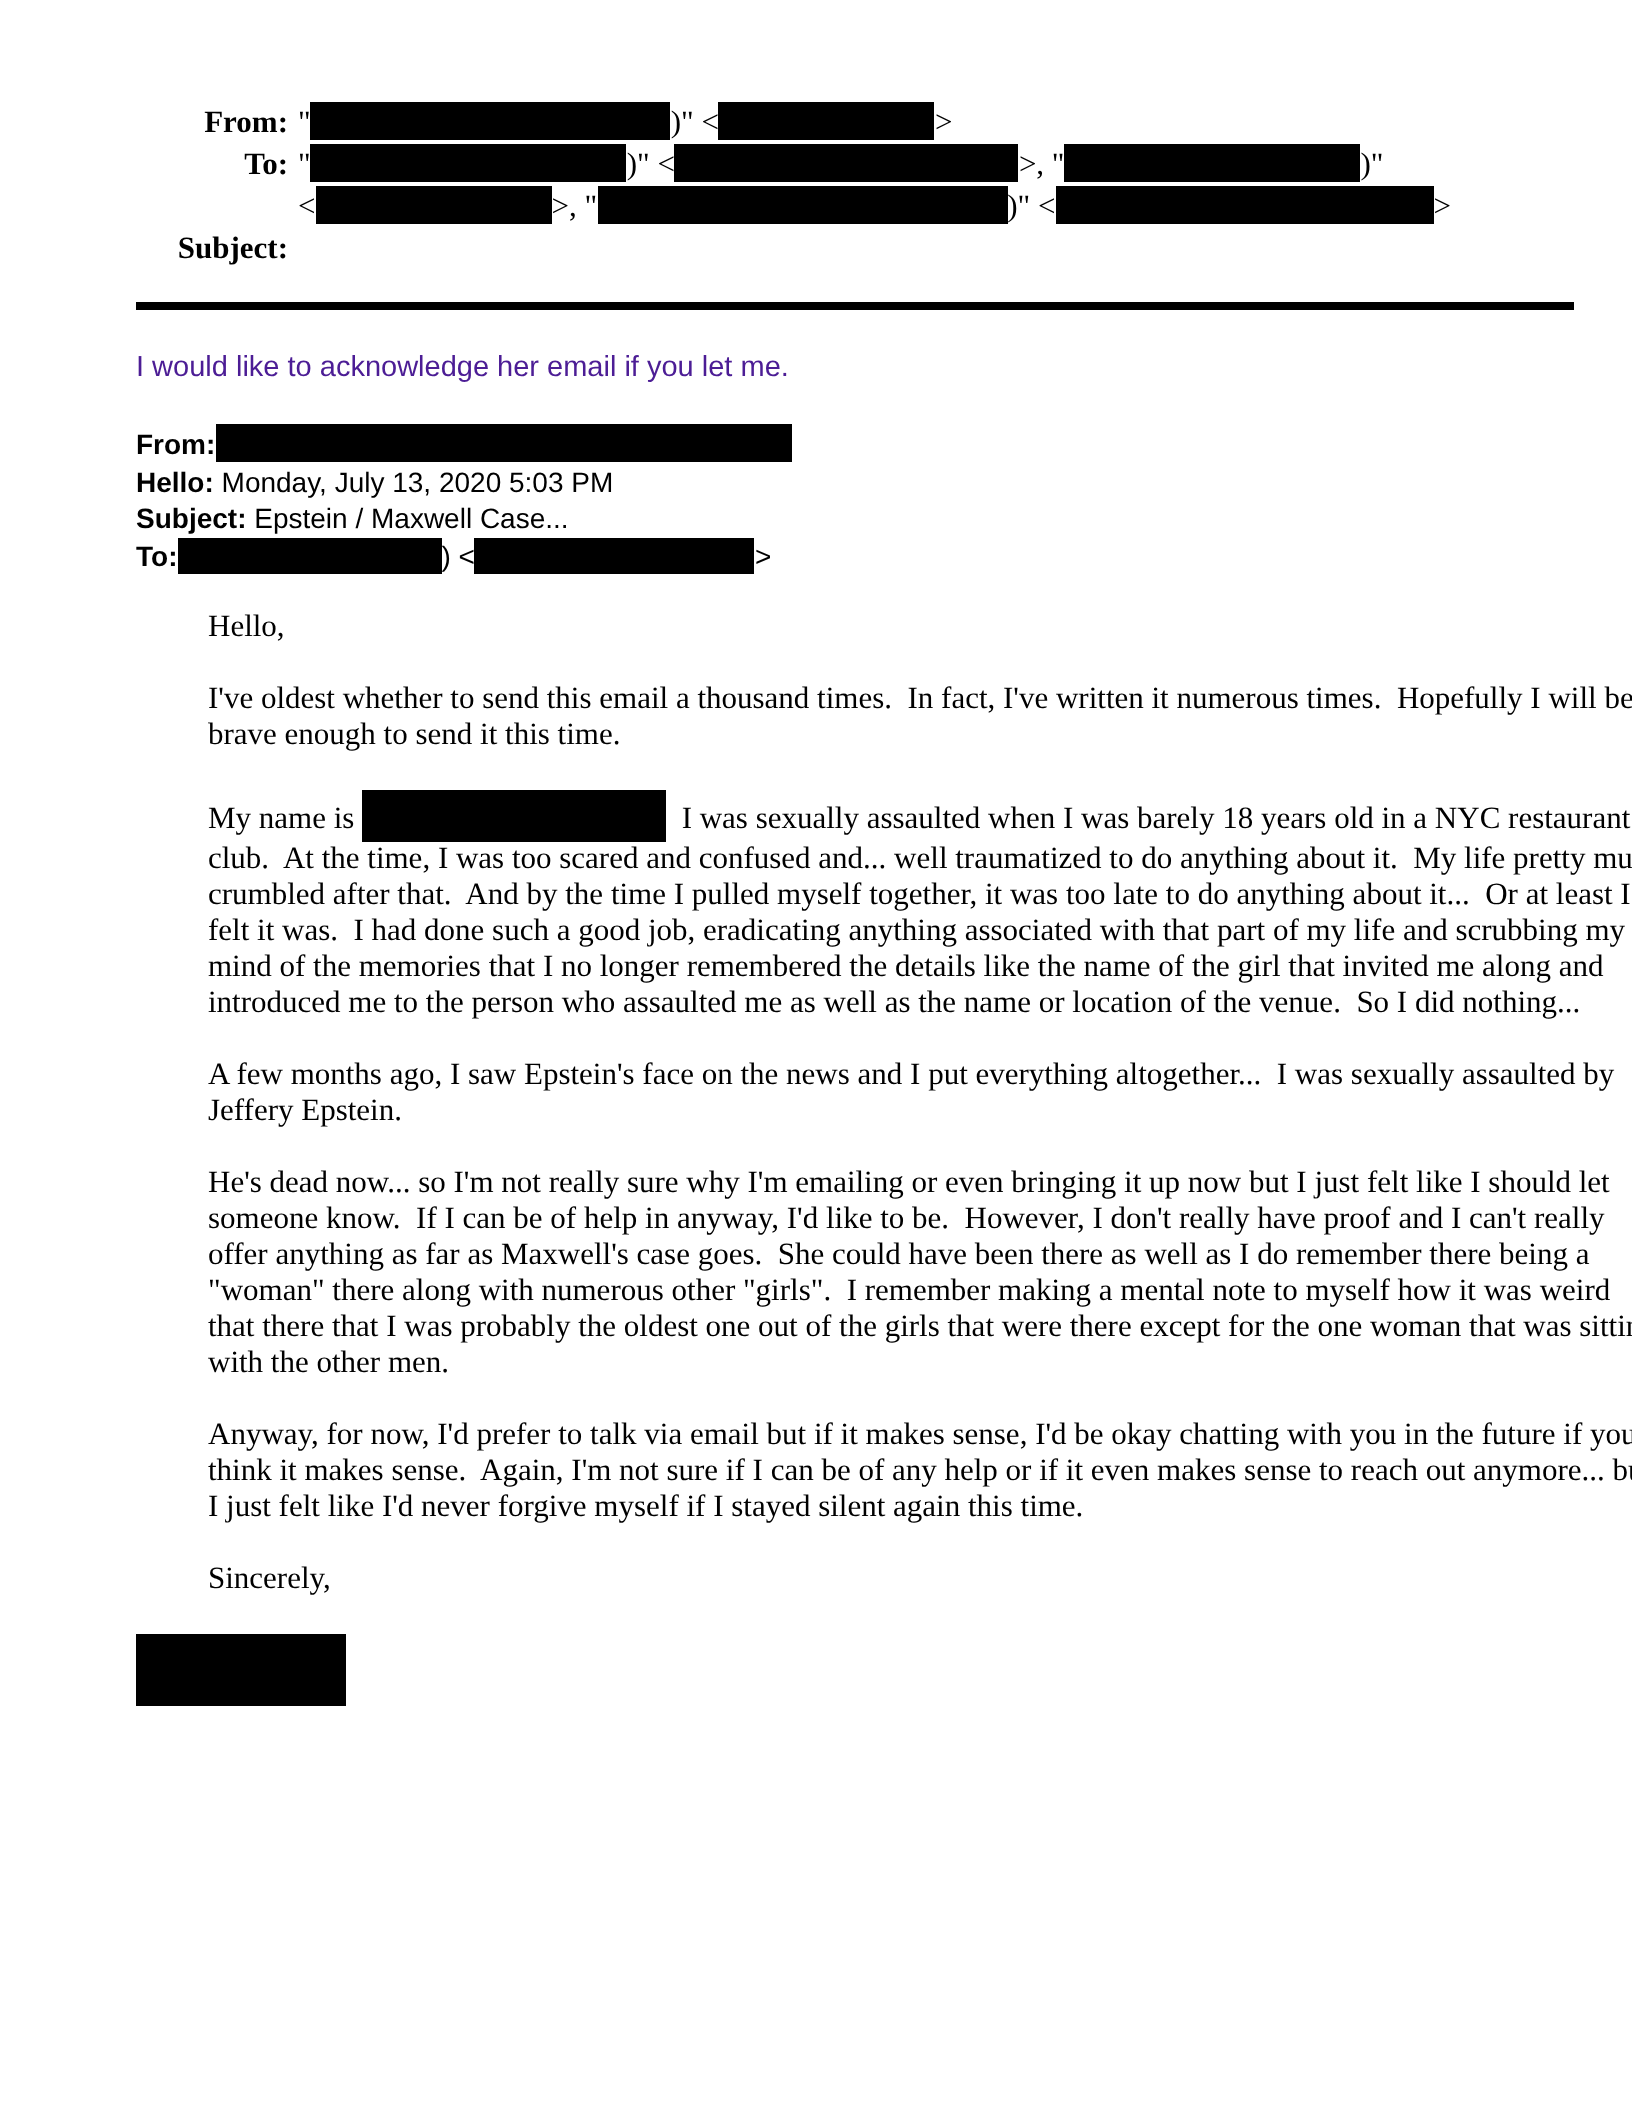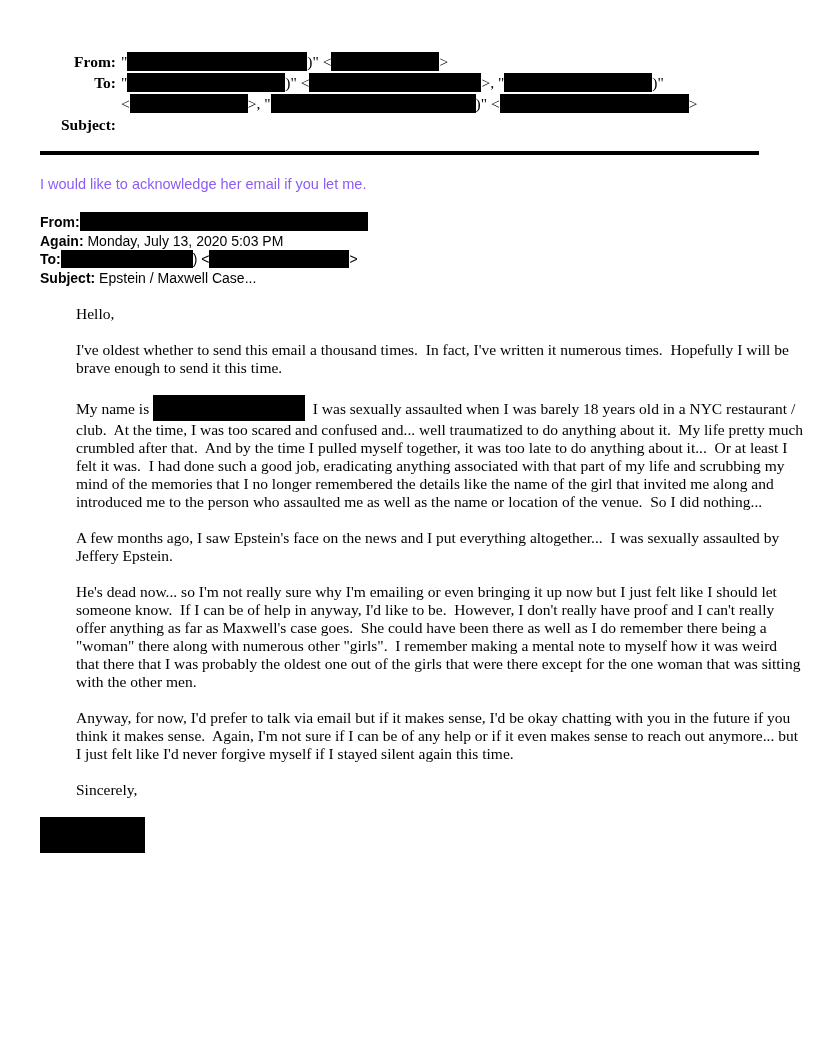--- a/index.html
+++ b/index.html
@@ -8,21 +8,21 @@
     background: #ffffff;
   }
   .page {
     position: relative;
     width: 816px;
     height: 1056px;
     margin: 0 auto;
     background: #ffffff;
     overflow: hidden;
     box-sizing: border-box;
-    padding: 51px 44px 0 40px;
+    padding: 51px 44px 0 68px;
     font-family: "Liberation Serif", serif;
     color: #000000;
   }
 
   
   .outer-header {
     font-size: 15.5px;
     line-height: 21px;
   }
   .hrow { display: flex; }
@@ -103,27 +103,27 @@
       <div class="hlabel">To:</div>
       <div class="hval"><span class="tok-text">"</span><span class="redaction-bar" style="width: 158px; height: 19px; background: rgb(0, 0, 0);"></span><span class="tok-text">)" &lt;</span><span class="redaction-bar" style="width: 172px; height: 19px; background: rgb(0, 0, 0);"></span><span class="tok-text">&gt;, "</span><span class="redaction-bar" style="width: 148px; height: 19px; background: rgb(0, 0, 0);"></span><span class="tok-text">)"</span><br><span class="tok-text">&lt;</span><span class="redaction-bar" style="width: 118px; height: 19px; background: rgb(0, 0, 0);"></span><span class="tok-text">&gt;, "</span><span class="redaction-bar" style="width: 205px; height: 19px; background: rgb(0, 0, 0);"></span><span class="tok-text">)" &lt;</span><span class="redaction-bar" style="width: 189px; height: 19px; background: rgb(0, 0, 0);"></span><span class="tok-text">&gt;</span></div>
     </div>
     <div class="hrow">
       <div class="hlabel">Subject:</div>
     </div>
   </div>
 
   <div class="rule" style="background: rgb(0, 0, 0);"></div>
 
-  <div class="reply-note" style="color: #8b5cf6;">I would like to acknowledge her email if you let me.</div>
+  <div class="reply-note" style="color: #4c1d95;">I would like to acknowledge her email if you let me.</div>
 
   <div class="fwd-header">
     <div class="fwd-row"><span class="fwd-label">From:</span><span><span class="redaction-bar" style="width: 288px; height: 19px; background: rgb(0, 0, 0);"></span></span></div>
-    <div class="fwd-row"><span class="fwd-label">Again:</span><span class="tok-text"> Monday, July 13, 2020 5:03 PM</span></div>
+    <div class="fwd-row"><span class="fwd-label">Hello:</span><span class="tok-text"> Monday, July 13, 2020 5:03 PM</span></div>
+    <div class="fwd-row"><span class="fwd-label">Subject:</span><span class="tok-text"> Epstein / Maxwell Case...</span></div>
     <div class="fwd-row"><span class="fwd-label">To:</span><span><span class="redaction-bar" style="width: 132px; height: 18px; background: rgb(0, 0, 0);"></span><span class="tok-text">) &lt;</span><span class="redaction-bar" style="width: 140px; height: 18px; background: rgb(0, 0, 0);"></span><span class="tok-text">&gt;</span></span></div>
-    <div class="fwd-row"><span class="fwd-label">Subject:</span><span class="tok-text"> Epstein / Maxwell Case...</span></div>
   </div>
 
   <div class="email-body">
       <p class="body-para"><span class="tok-text">Hello,</span></p>
       <p class="body-para"><span class="tok-text">I've oldest whether to send this email a thousand times.  In fact, I've written it numerous times.  Hopefully I will be brave enough to send it this time.</span></p>
       <p class="body-para"><span class="tok-text">My name is </span><span class="redaction-bar" style="width: 152px; height: 26px; vertical-align: -7px; background: rgb(0, 0, 0);"></span><span class="tok-text">  I was sexually assaulted when I was barely 18 years old in a NYC restaurant / club.  At the time, I was too scared and confused and... well traumatized to do anything about it.  My life pretty much crumbled after that.  And by the time I pulled myself together, it was too late to do anything about it...  Or at least I felt it was.  I had done such a good job, eradicating anything associated with that part of my life and scrubbing my mind of the memories that I no longer remembered the details like the name of the girl that invited me along and introduced me to the person who assaulted me as well as the name or location of the venue.  So I did nothing...</span></p>
       <p class="body-para"><span class="tok-text">A few months ago, I saw Epstein's face on the news and I put everything altogether...  I was sexually assaulted by Jeffery Epstein.</span></p>
       <p class="body-para"><span class="tok-text">He's dead now... so I'm not really sure why I'm emailing or even bringing it up now but I just felt like I should let someone know.  If I can be of help in anyway, I'd like to be.  However, I don't really have proof and I can't really offer anything as far as Maxwell's case goes.  She could have been there as well as I do remember there being a "woman" there along with numerous other "girls".  I remember making a mental note to myself how it was weird that there that I was probably the oldest one out of the girls that were there except for the one woman that was sitting with the other men.</span></p>
       <p class="body-para"><span class="tok-text">Anyway, for now, I'd prefer to talk via email but if it makes sense, I'd be okay chatting with you in the future if you think it makes sense.  Again, I'm not sure if I can be of any help or if it even makes sense to reach out anymore... but I just felt like I'd never forgive myself if I stayed silent again this time.</span></p>
       <p class="body-para"><span class="tok-text">Sincerely,</span></p>

